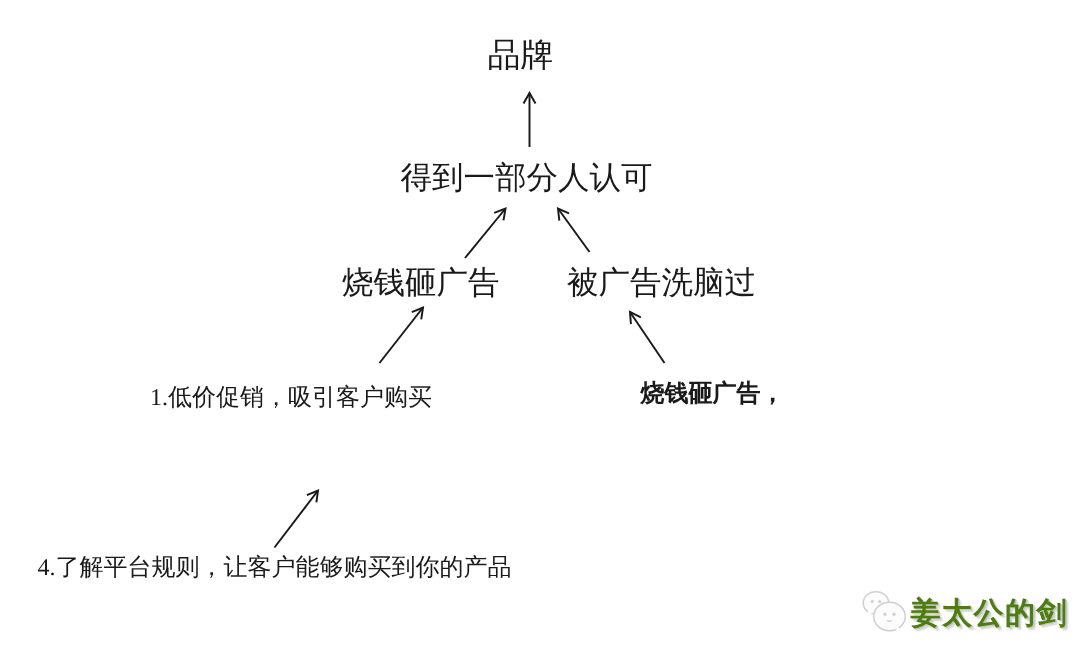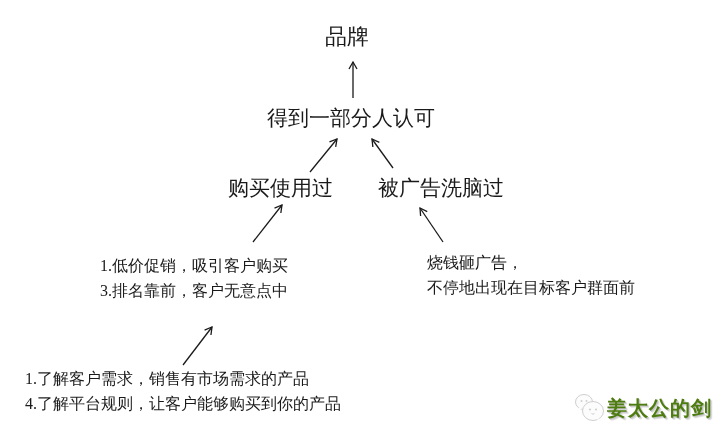--- a/index.html
+++ b/index.html
@@ -66,36 +66,33 @@
     <line x1="393" y1="168" x2="372" y2="139" stroke="#1a1a1a" stroke-width="1.3" marker-end="url(#arrowhead)"></line>
     <line x1="253" y1="242" x2="282" y2="205" stroke="#1a1a1a" stroke-width="1.3" marker-end="url(#arrowhead)"></line>
     <line x1="443" y1="242" x2="420" y2="208" stroke="#1a1a1a" stroke-width="1.3" marker-end="url(#arrowhead)"></line>
     <line x1="183" y1="365" x2="212" y2="327" stroke="#1a1a1a" stroke-width="1.3" marker-end="url(#arrowhead)"></line>
   </svg>
 
   <div class="node node-lg" style="left:325px; top:24px;">品牌</div>
 
   <div class="node node-md" style="left:267px; top:106px;text-align:center;">得到一部分人认可</div>
 
-  <div class="node node-md" style="left:228px; top:176px;">购买使用过</div>
+  <div class="node node-md" style="left:228px; top:176px;">烧钱砸广告</div>
 
   <div class="node node-md" style="left:378px; top:176px;text-align:right;">被广告洗脑过</div>
 
   <div class="textblock" style="left:100px; top:253px;">
     <div>1.低价促销，吸引客户购买</div>
-    <div>3.排名靠前，客户无意点中</div>
   </div>
 
-  <div class="textblock" style="left:427px; top:250px;">
+  <div class="textblock" style="left:427px; top:250px;font-weight:bold;">
     <div>烧钱砸广告，</div>
-    <div>不停地出现在目标客户群面前</div>
   </div>
 
   <div class="textblock" style="left:25px; top:366px;">
-    <div>1.了解客户需求，销售有市场需求的产品</div>
     <div>4.了解平台规则，让客户能够购买到你的产品</div>
   </div>
 
   <div class="watermark">
     <span style="display:inline-block; width:34px; height:34px;">
       <svg width="34" height="34" viewBox="0 0 34 34">
         <g fill="#fcfcfc" stroke="#cfcfcf" stroke-width="1">
           <ellipse cx="11" cy="11" rx="8.5" ry="7.5"></ellipse>
           <path d="M6,16 L4,20 L9,17.5 Z" stroke="none" fill="#fcfcfc"></path>
           <ellipse cx="20" cy="20" rx="10.5" ry="9.5"></ellipse>

